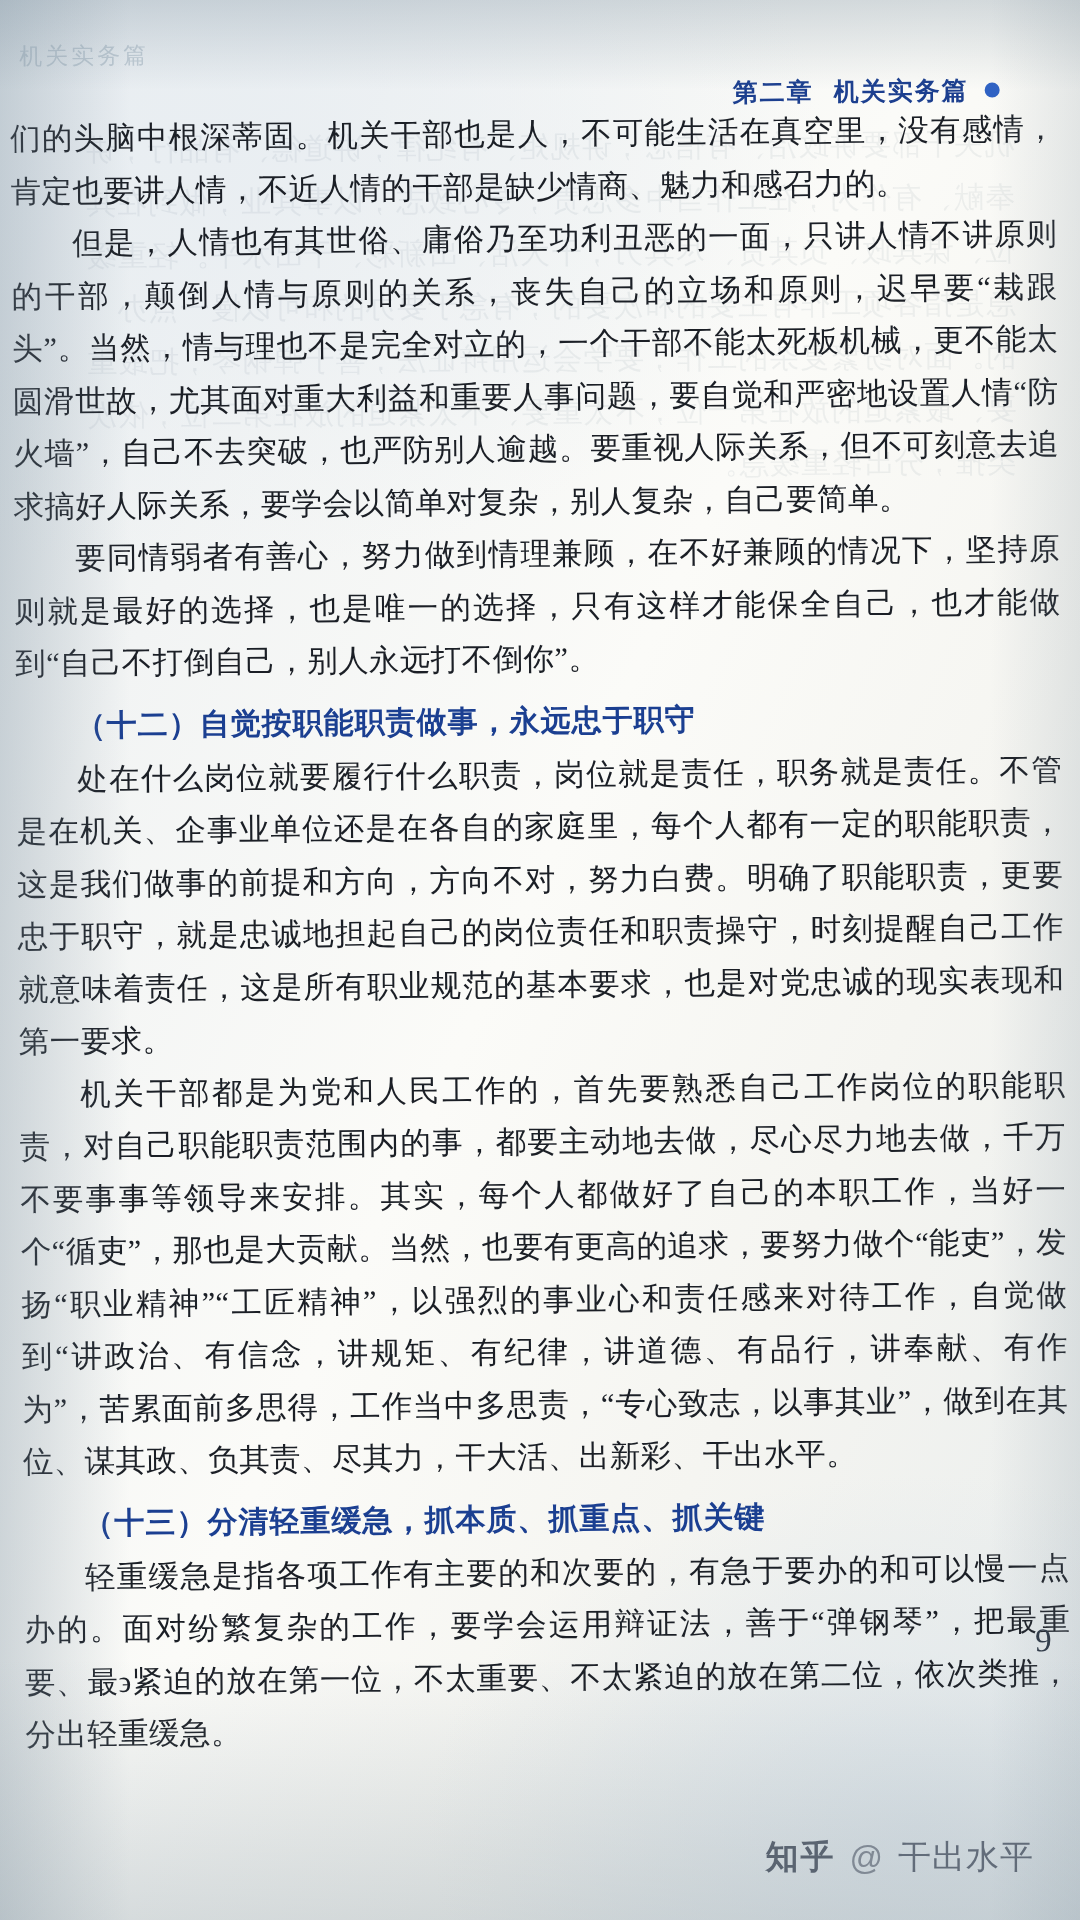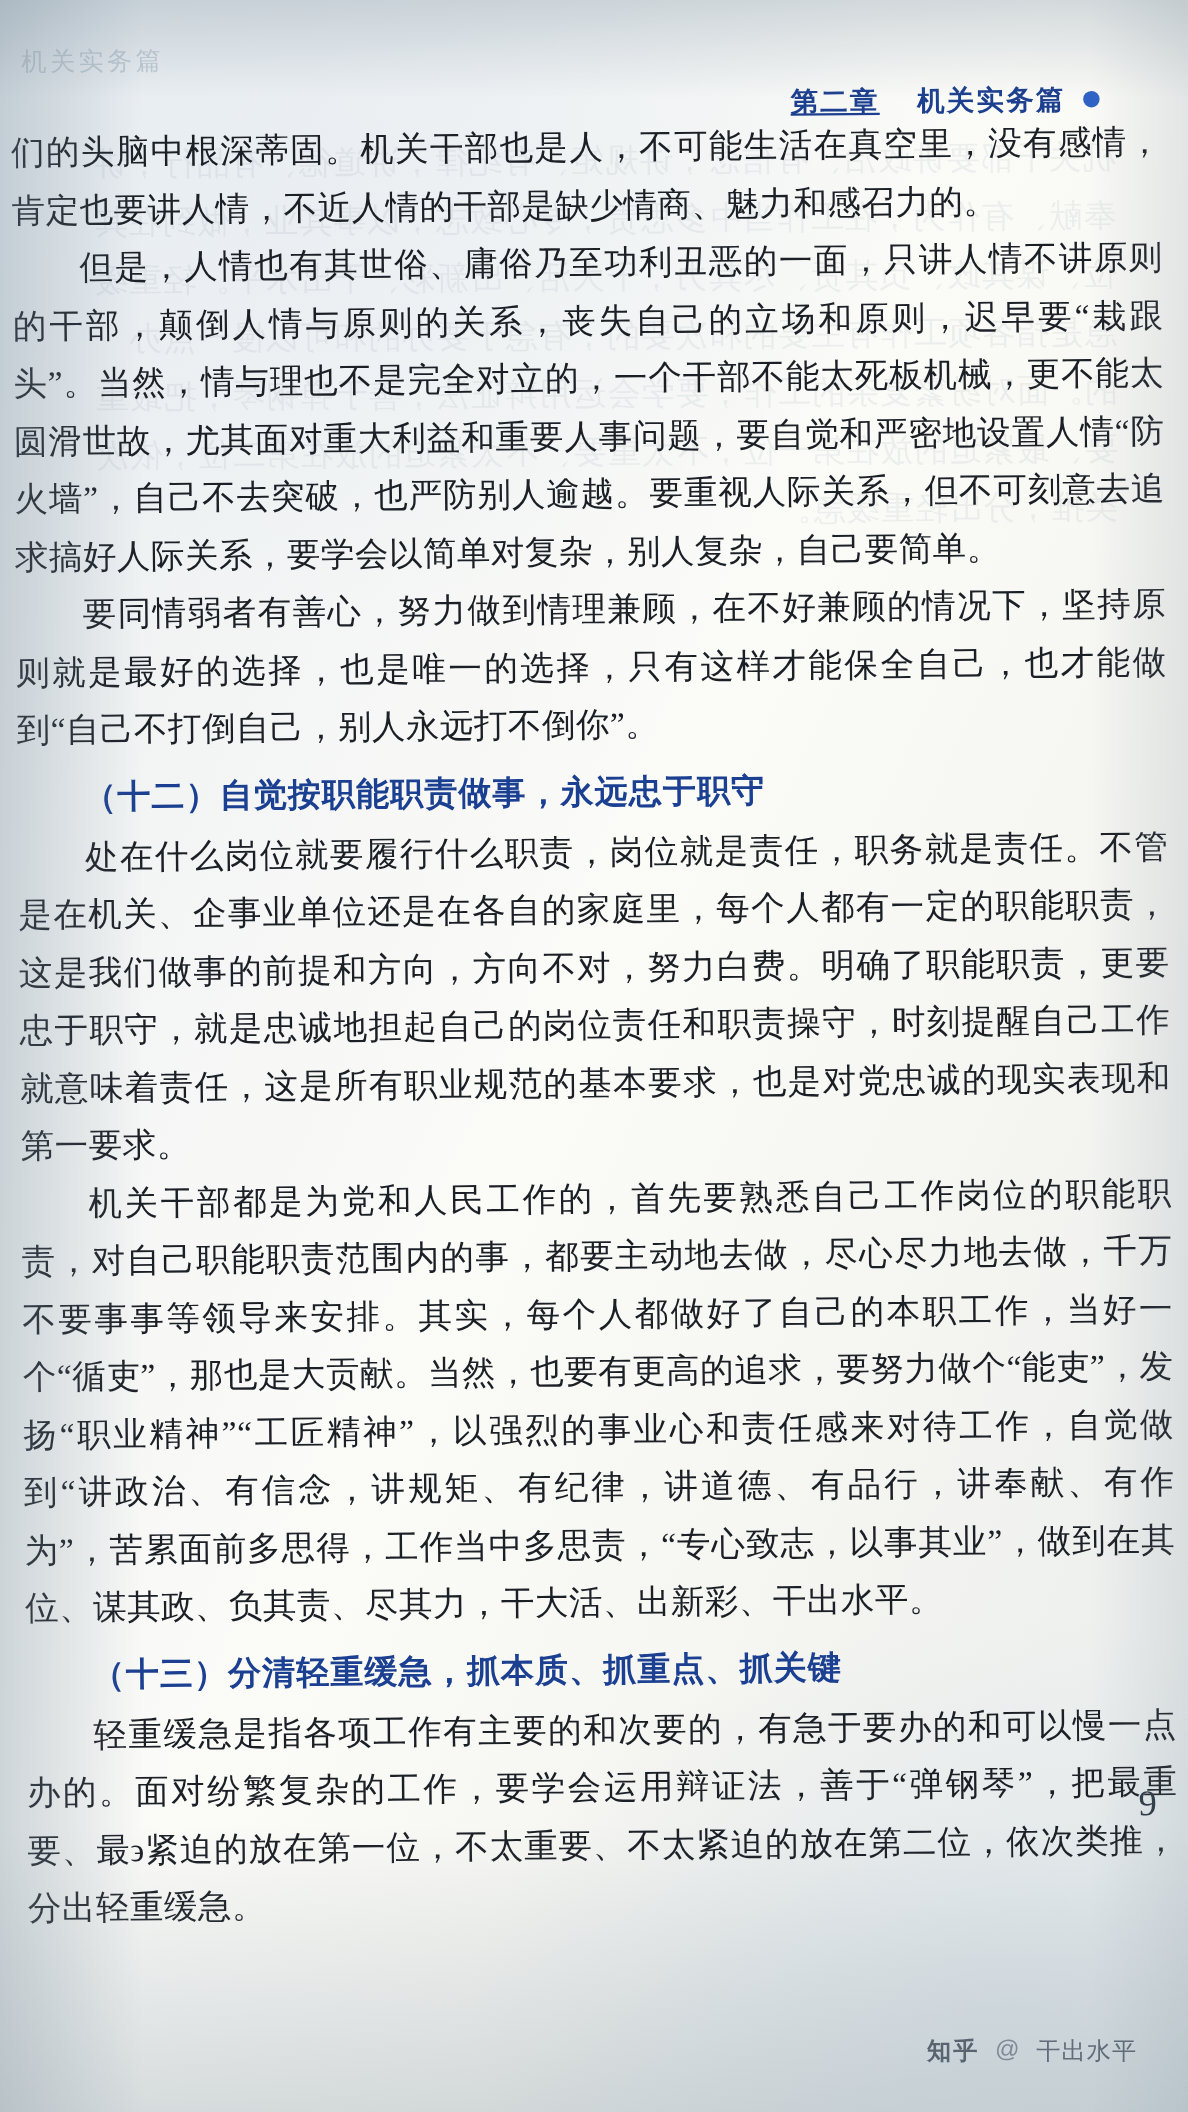--- a/index.html
+++ b/index.html
@@ -79,22 +79,21 @@
     display: flex;
     align-items: center;
     gap: 12px;
     color: #1c3f8f;
     font-size: 25px;
     letter-spacing: 2px;
     font-weight: bold;
     white-space: nowrap;
   }
   .running-head .chap {
-    margin-right: 22px;
-    text-decoration: underline;
+    margin-right: 8px;
   }
   .head-dot {
     display: inline-block;
     width: 15px;
     height: 15px;
     border-radius: 50%;
     background: #2f62c4;
     margin-left: 4px;
   }
 
@@ -146,25 +145,25 @@
     font-size: 33px;
     color: #2a3442;
     letter-spacing: 1px;
   }
 
   .watermark {
     position: absolute;
     right: 46px;
     bottom: 40px;
     display: flex;
-    align-items: flex-start;
+    align-items: center;
     gap: 14px;
     color: #5a6472;
     font-family: "Liberation Sans", sans-serif;
-    font-size: 22px;
+    font-size: 33px;
     letter-spacing: 1px;
     opacity: 0.92;
   }
   .watermark .zhihu {
     font-weight: bold;
     color: #515b69;
     letter-spacing: 2px;
   }
   .watermark .sep {
     color: #7a838f;

